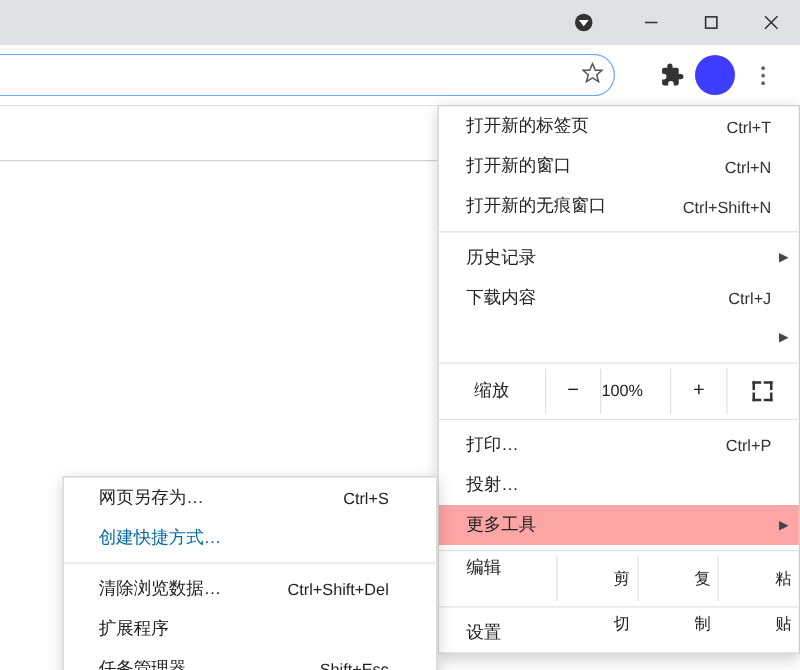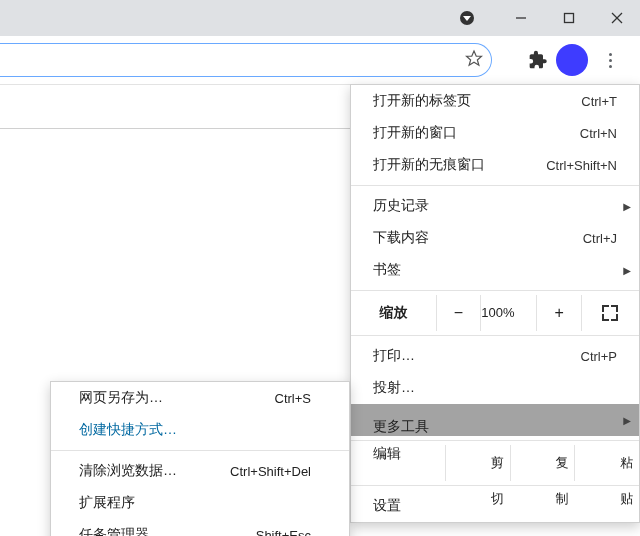--- a/index.html
+++ b/index.html
@@ -115,39 +115,39 @@
     box-shadow: 0 4px 12px rgba(0,0,0,.2);
     box-sizing: border-box;
   }
   .mi {
     display: flex;
     align-items: center;
     height: 32px;
     padding: 0 22px;
     position: relative;
   }
-  .mi.hover { background: #a3a3a3; align-items: flex-end; }
+  .mi.hover { background: #fca5a5; }
   .mi .lbl { flex: 1; }
   .mi .acc { color: #333; font-size: 13px; }
   .mi .arrow {
     position: absolute;
     right: 8px;
     top: 50%;
     transform: translateY(-50%);
     font-size: 10px;
     color: #444;
   }
   .sep { height: 1px; background: #e2e2e2; margin: 4px 0; }
 
   .zoom-row {
     display: flex;
     align-items: center;
     height: 36px;
   }
-  .zoom-row .zlbl { width: 86px; text-align:center;font-weight:bold; }
+  .zoom-row .zlbl { width: 86px; text-align:center; }
   .zbtn {
     width: 44px;
     height: 36px;
     display:flex; align-items:center; justify-content:center;
     border-left: 1px solid #e2e2e2;
     font-size: 16px;
   }
   .zoom-row .zval { width: 56px; border-left:1px solid #e2e2e2; height:36px; line-height:36px; font-size:13px;}
   .zoom-row .full { width: 58px; border-left:1px solid #e2e2e2; height:36px; display:flex; align-items:center; justify-content:center;}
   .edit-row { display:flex; height:36px; align-items:flex-start; }
@@ -256,21 +256,20 @@
   <div class="sep"></div>
   <div class="mi">
     <span class="lbl">历史记录</span>
     <span class="arrow">▶</span>
   </div>
   <div class="mi">
     <span class="lbl">下载内容</span>
     <span class="acc">Ctrl+J</span>
   </div>
   <div class="mi">
-    <span class="lbl">书签</span>
     <span class="arrow">▶</span>
   </div>
   <div class="sep"></div>
   <div class="zoom-row">
     <div class="zlbl">缩放</div>
     <div class="zbtn">−</div>
     <div class="zval">100%</div>
     <div class="zbtn">+</div>
     <div class="full">
       <div class="fs-icon">

